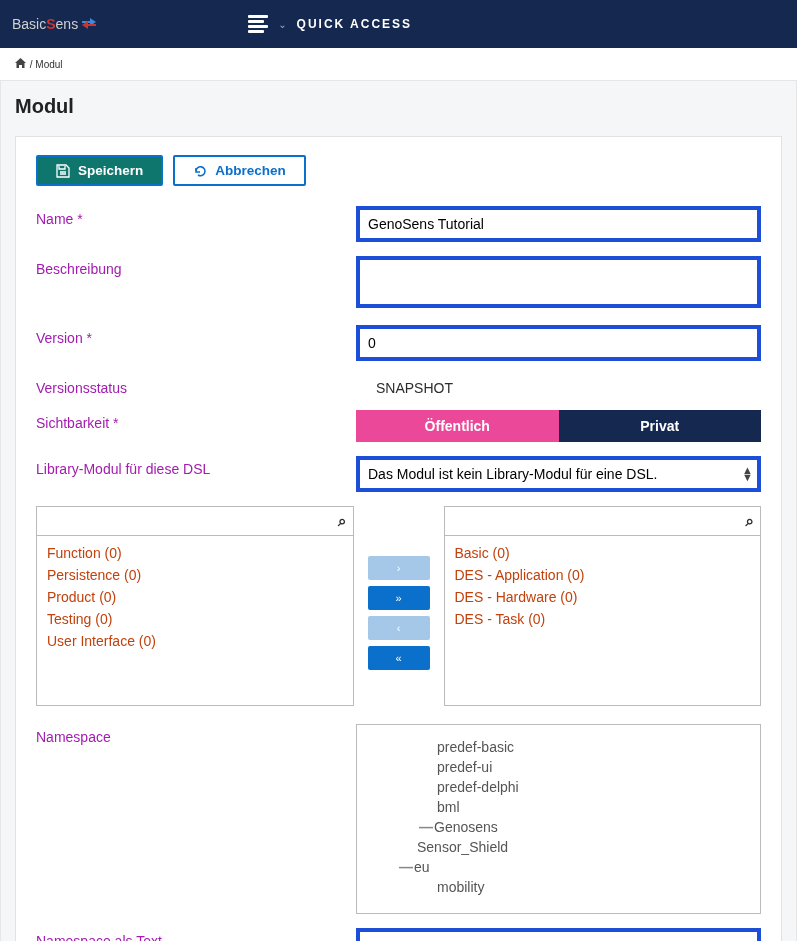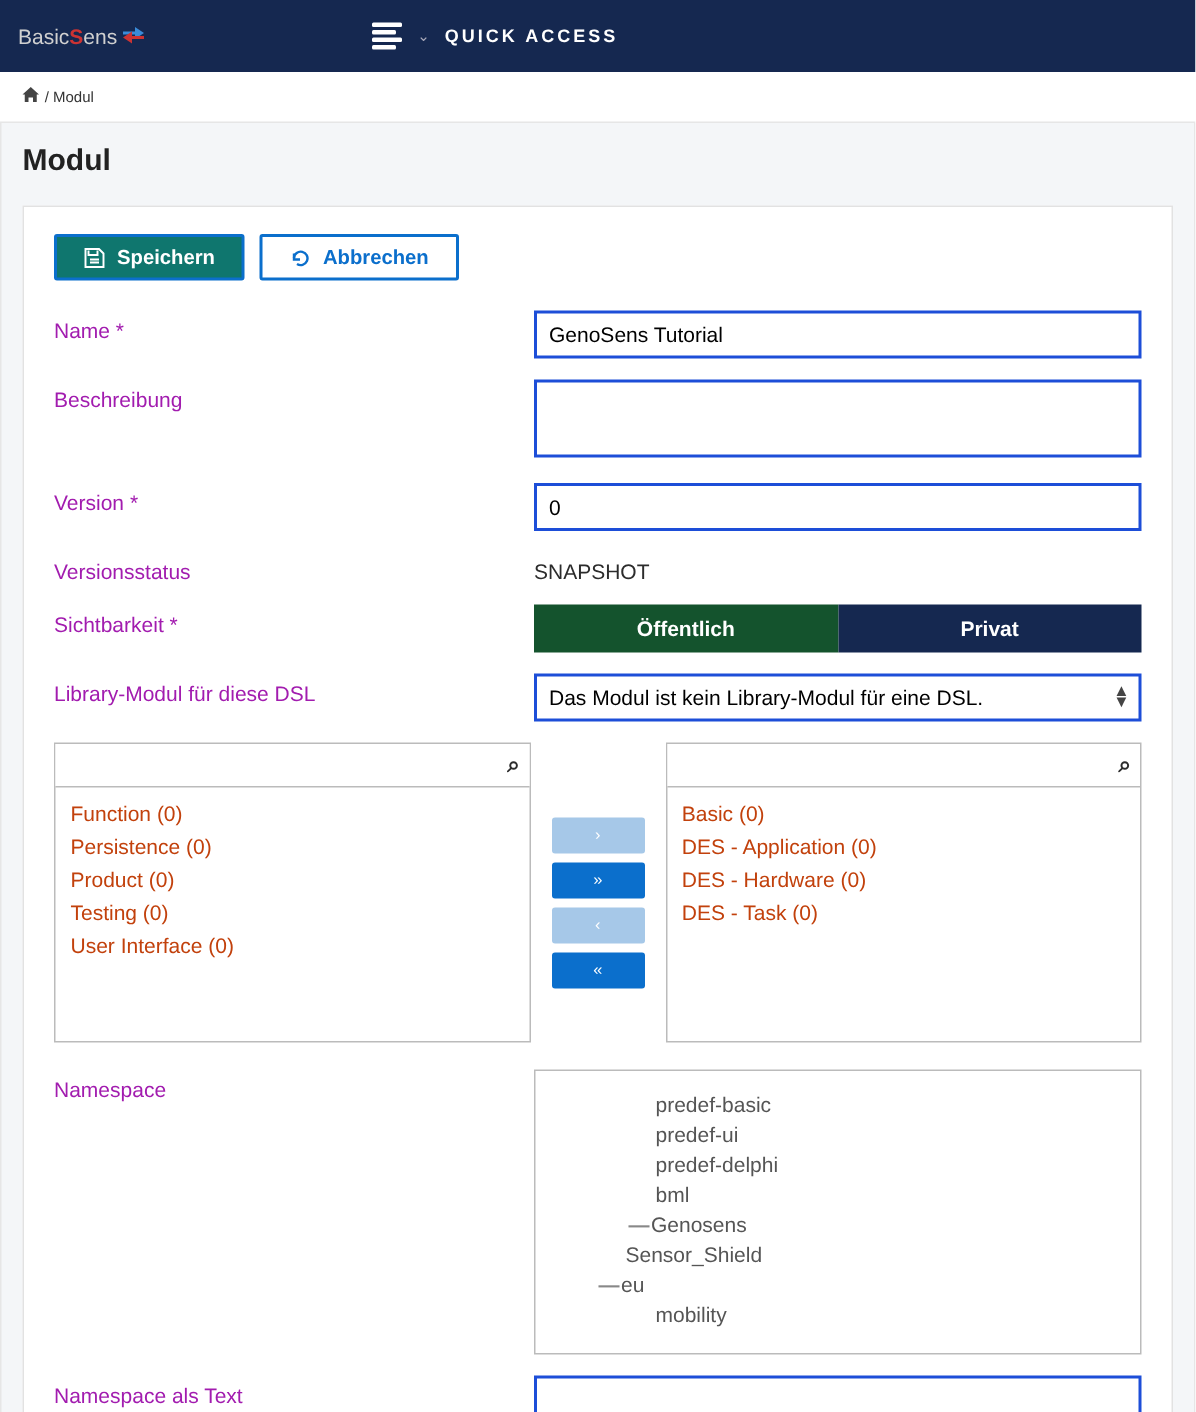--- a/index.html
+++ b/index.html
@@ -24,27 +24,27 @@
   .panel { background: #fff; border: 1px solid #e2e2e2; padding: 18px 20px 20px 20px; }
   .actions { display: flex; gap: 10px; margin-bottom: 20px; }
   .btn { display: inline-flex; align-items: center; gap: 8px; padding: 6px 18px; font-size: 13.5px; font-weight: 600; border-radius: 2px; cursor: pointer; border: 2px solid; }
   .btn-primary { background: #0f766e; color: #fff; border-color: #0b6fcc; }
   .btn-secondary { background: #fff; color: #0b6fcc; border-color: #0b6fcc; }
 
   .form-row { display: flex; margin-bottom: 14px; align-items: flex-start; }
   .form-row .label { width: 320px; padding-top: 5px; font-size: 14px; color: #a21caf; flex-shrink: 0; }
   .form-row .control { flex: 1; }
   .req::after { content: " *"; }
-  input[type=text], textarea, select.full { width: 100%; border: 2px solid #1d4ed8; padding: 6px 8px; font-size: 14px; font-family: inherit; background:#fff;}
+  input[type=text], textarea, select.full { width: 100%; border: 4px solid #1d4ed8; padding: 6px 8px; font-size: 14px; font-family: inherit; background:#fff;}
   textarea { height: 52px; resize: none; }
-  .static-val { padding-top: 5px; }
+  .static-val { padding-top: 5px; margin-left: 20px; }
 
   .toggle-group { display: flex; }
   .toggle-group .opt { flex: 1; text-align: center; padding: 8px 0; font-weight: 600; font-size: 14px; color: #fff; cursor: pointer; }
-  .toggle-group .sel { background: #14532d; }
+  .toggle-group .sel { background: #ec4899; }
   .toggle-group .unsel { background: #152850; }
 
   .select-wrap { position: relative; }
   .select-wrap select { appearance: none; -webkit-appearance: none; padding-right: 16px;}
   .select-wrap .arr { position: absolute; right: 8px; top: 50%; transform: translateY(-50%); pointer-events: none; font-size: 11px; color:#444; display:flex; flex-direction:column; line-height:7px;}
 
   .dual-list { display: flex; gap: 0; margin-top: 6px; margin-bottom: 18px; }
   .list-col { flex: 1; border: 1px solid #bbb; display: flex; flex-direction: column; height: 200px; }
   .list-search { position: relative; border-bottom: 1px solid #bbb; }
   .list-search input { border: none; width: 100%; padding: 6px 26px 6px 8px; font-size: 14px; outline:none;}

